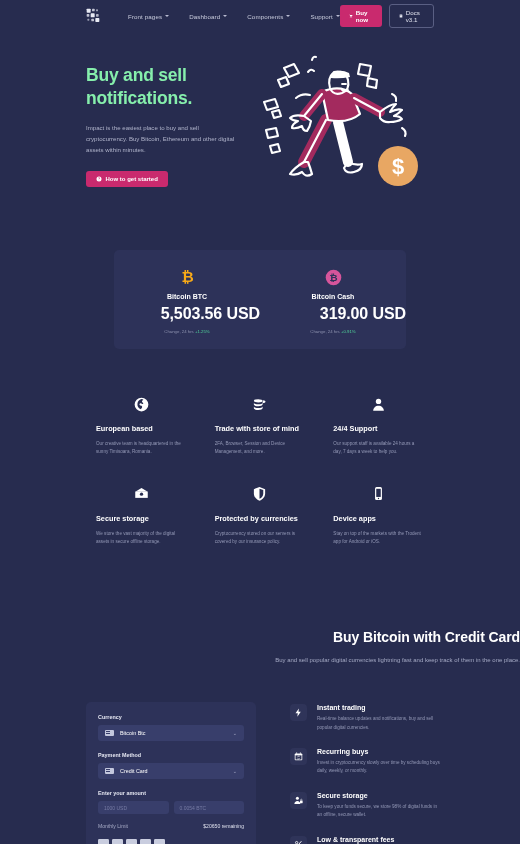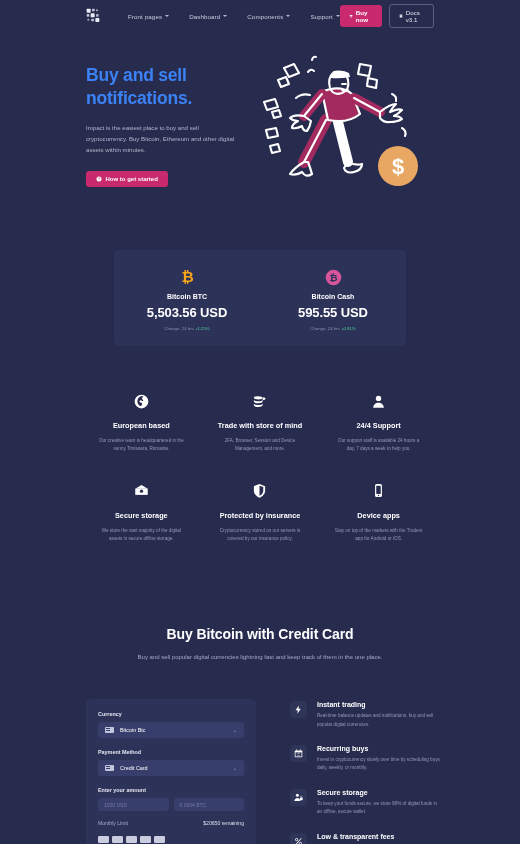--- a/index.html
+++ b/index.html
@@ -33,48 +33,48 @@
   .btn-docs {
     display: flex; align-items: center; gap: 3px;
     border: .8px solid #5a5f83; border-radius: 3px;
     padding: 4px 9px; font-size: 6.2px; color: #e3e5f0;
   }
   .mini-ico { width: 6px; height: 6px; fill: currentColor; }
 
   
   .hero { display: flex; padding: 18px 82px 0 86px; }
   .hero-left { width: 152px; padding-top: 14px; }
-  .hero-title { font-size: 17.5px; line-height: 1.32; font-weight: bold; letter-spacing: -.2px; color: #3b82f6; }
+  .hero-title { font-size: 17.5px; line-height: 1.32; font-weight: bold; letter-spacing: -.2px; color: #86efac; }
   .hero-sub { margin-top: 12px; font-size: 6.1px; line-height: 1.82; color: #b0b4cb; }
   .btn-started {
     display: inline-flex; align-items: center; gap: 3.5px; margin-top: 16px;
     background: #c92a6e; border-radius: 3px; padding: 5px 10px;
     font-size: 6px; color: #fff; font-weight: bold;
   }
   .hero-right { flex: 1; display: flex; align-items: flex-start; justify-content: center; padding-top: 4px; }
 
   
   .price-wrap { margin: 56px auto 0; width: 292px; background: #2d3259; border-radius: 5px; display: flex; padding: 16px 0 15px; }
   .price-card { flex: 1; text-align: center; }
   .coin-ico { height: 22px; display: flex; align-items: center; justify-content: center; margin-bottom: 5px; }
   .coin-name { font-size: 7px; font-weight: bold; color: #fff; }
-  .coin-price { font-size: 13px; font-weight: bold; color: #fff; margin-top: 5px; letter-spacing: -.1px; }
+  .coin-price { font-size: 16px; font-weight: bold; color: #fff; margin-top: 5px; letter-spacing: -.1px; text-align: right; }
   .coin-change { font-size: 4.3px; color: #8e93b0; margin-top: 6px; }
   .up { color: #4fd39a; } .down { color: #e8536b; }
 
   
   .feat-grid { width: 356px; margin: 44px auto 0; display: flex; flex-wrap: wrap; }
-  .feat { width: 33.333%; text-align: center; padding: 0 14px; margin-bottom: 26px; }
+  .feat { width: 33.333%; padding: 0 14px; margin-bottom: 26px; }
   .feat-ico { height: 22px; display: flex; align-items: center; justify-content: center; margin-bottom: 9px; }
   .feat-ico svg { width: 15px; height: 15px; fill: #ffffff; }
   .feat-title { font-size: 7.3px; font-weight: bold; color: #fff; }
   .feat-desc { font-size: 4.6px; line-height: 1.85; color: #9398b6; margin-top: 7px; }
 
   
-  .sec-head { text-align: center; margin-top: 56px; }
+  .sec-head { text-align: right; margin-top: 56px; }
   .sec-title { font-size: 14px; font-weight: bold; color: #fff; letter-spacing: -.1px; }
   .sec-sub { font-size: 6px; line-height: 1.85; color: #a4a9c4; margin-top: 10px; }
 
   
   .exch-row { display: flex; margin: 36px 78px 0 86px; gap: 34px; }
   .exch-card { width: 170px; background: #2d3259; border-radius: 5px; padding: 12px 12px 14px; }
   .fld-label { font-size: 5.4px; font-weight: bold; color: #e4e6f1; margin-bottom: 5px; }
   .select {
     display: flex; align-items: center; background: #383e6b; border-radius: 3px;
     height: 16px; padding: 0 7px; margin-bottom: 11px;
@@ -227,21 +227,21 @@
       </div>
     </div>
     <div class="price-card">
       <div class="coin-ico">
         <svg width="17" height="17" viewBox="0 0 24 24">
             <circle cx="12" cy="12" r="11" fill="#d6559b"></circle>
             <text x="12" y="17" text-anchor="middle" font-family="Liberation Sans, sans-serif" font-size="14" font-weight="bold" fill="#2d3259">₿</text>
           </svg>
       </div>
       <div class="coin-name">Bitcoin Cash</div>
-      <div class="coin-price">595.55 USD</div>
+      <div class="coin-price">319.00 USD</div>
       <div class="coin-change">
         <span>Change, 24 hrs</span>
         <span class="up">+0.91%</span>
       </div>
     </div>
   </div>
 
   <div class="feat-grid">
     <div class="feat">
       <div class="feat-ico">
@@ -285,21 +285,21 @@
       <div class="feat-title">Secure storage</div>
       <div class="feat-desc">We store the vast majority of the digital assets in secure offline storage.</div>
     </div>
     <div class="feat">
       <div class="feat-ico">
         <svg viewBox="0 0 24 24">
             <path d="M12 1.5 21 5v7c0 5.3-3.8 9.5-9 11.5C6.8 21.5 3 17.3 3 12V5z"></path>
             <path d="M12 4.5v16c3.5-1.7 6-5 6-8.6V6.2z" fill="#272c4f"></path>
           </svg>
       </div>
-      <div class="feat-title">Protected by insurance</div>
+      <div class="feat-title">Protected by currencies</div>
       <div class="feat-desc">Cryptocurrency stored on our servers is covered by our insurance policy.</div>
     </div>
     <div class="feat">
       <div class="feat-ico">
         <svg viewBox="0 0 24 24">
             <rect x="6.5" y="1.5" width="11" height="21" rx="2.4"></rect>
             <rect x="8.4" y="4.5" width="7.2" height="13" fill="#272c4f"></rect>
             <circle cx="12" cy="20" r="1.1" fill="#272c4f"></circle>
           </svg>
       </div>

